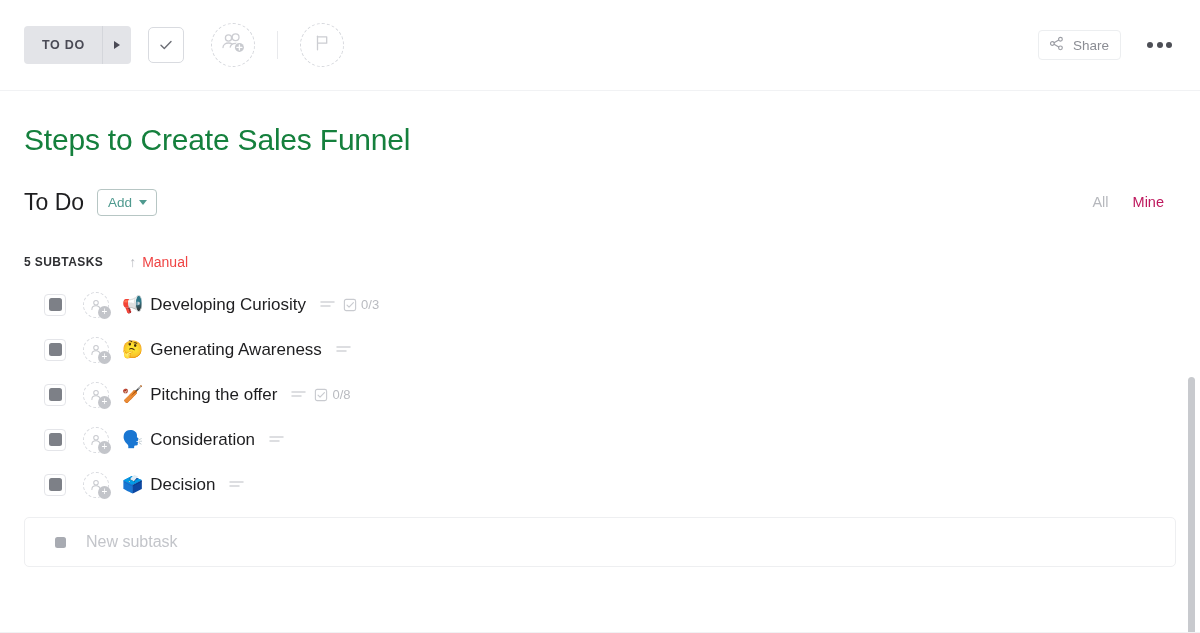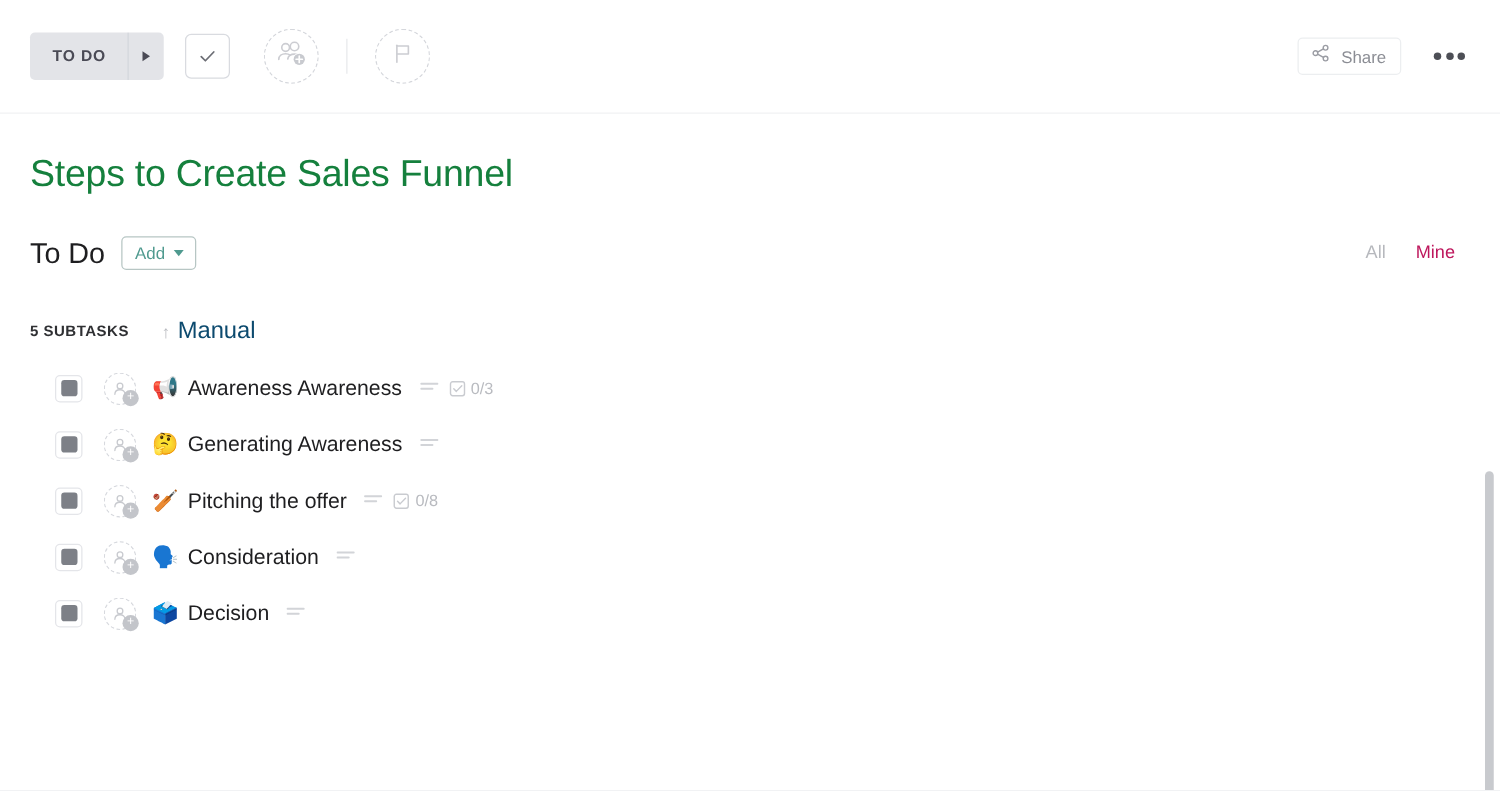--- a/index.html
+++ b/index.html
@@ -172,21 +172,21 @@
     font-weight: 700;
     letter-spacing: 0.4px;
     color: #2f3033;
   }
   .sort {
     display: flex; align-items: center; gap: 6px;
     margin-left: 26px;
     cursor: pointer;
   }
   .sort .arrow { font-size: 14px; color: #b9bbc0; line-height: 1; }
-  .sort .sort-label { font-size: 19px; color: #0c4a6e; }
+  .sort .sort-label { font-size: 14px; color: #ef4444; }
 
   
   .list { margin-top: 12px; }
   .row {
     display: flex;
     align-items: center;
     height: 45px;
     padding-left: 20px;
     cursor: pointer;
   }
@@ -401,21 +401,21 @@
           <i></i>
         </div>
       <div class="avatar-add">
         <svg width="14" height="14" viewBox="0 0 16 16" fill="none">
           <circle cx="8" cy="5.4" r="2.6" stroke="#c8cacf" stroke-width="1.2"></circle>
           <path d="M3.3 13c0-2.6 2.1-4.1 4.7-4.1s4.7 1.5 4.7 4.1" stroke="#c8cacf" stroke-width="1.2" stroke-linecap="round"></path>
         </svg>
         <span class="plus">+</span>
       </div>
       <span class="emoji">📢</span>
-      <span class="row-title">Awareness Awareness</span>
+      <span class="row-title">Developing Curiosity</span>
       <div class="meta">
         <span class="desc-icon">
           <svg width="15" height="11" viewBox="0 0 15 11" fill="none">
             <path d="M1 3h13M1 7h9" stroke="#d2d4d8" stroke-width="1.5" stroke-linecap="round"></path>
           </svg>
         </span>
         <span class="checklist">
           <svg width="14" height="14" viewBox="0 0 16 16" fill="none">
             <rect x="1.6" y="1.6" width="12.8" height="12.8" rx="2" stroke="#c9cbd0" stroke-width="1.3"></rect>
             <path d="M4.6 8.1l2.3 2.3 5-5.2" stroke="#c9cbd0" stroke-width="1.3" stroke-linecap="round" stroke-linejoin="round"></path>
@@ -515,19 +515,23 @@
         <span class="desc-icon">
           <svg width="15" height="11" viewBox="0 0 15 11" fill="none">
             <path d="M1 3h13M1 7h9" stroke="#d2d4d8" stroke-width="1.5" stroke-linecap="round"></path>
           </svg>
         </span>
       </div>
     </div>
 
   </div>
 
+  <div class="new-subtask">
+    <span class="sq"></span>
+    <input type="text" placeholder="New subtask" style="">
+  </div>
 
   <div class="scrollbar-track">
     <div class="scrollbar-thumb"></div>
   </div>
 </div>
 
 <div class="bottom-rule"></div>
 
 </body></html>

